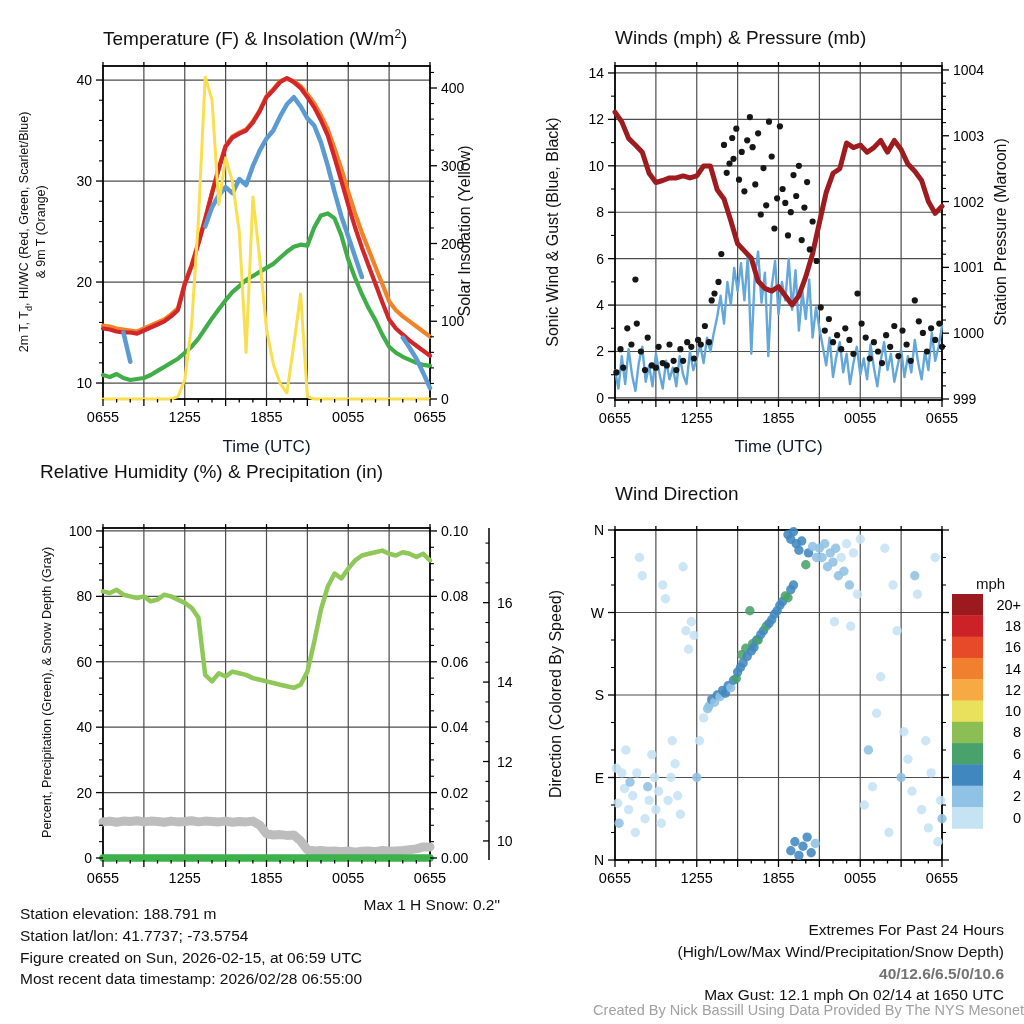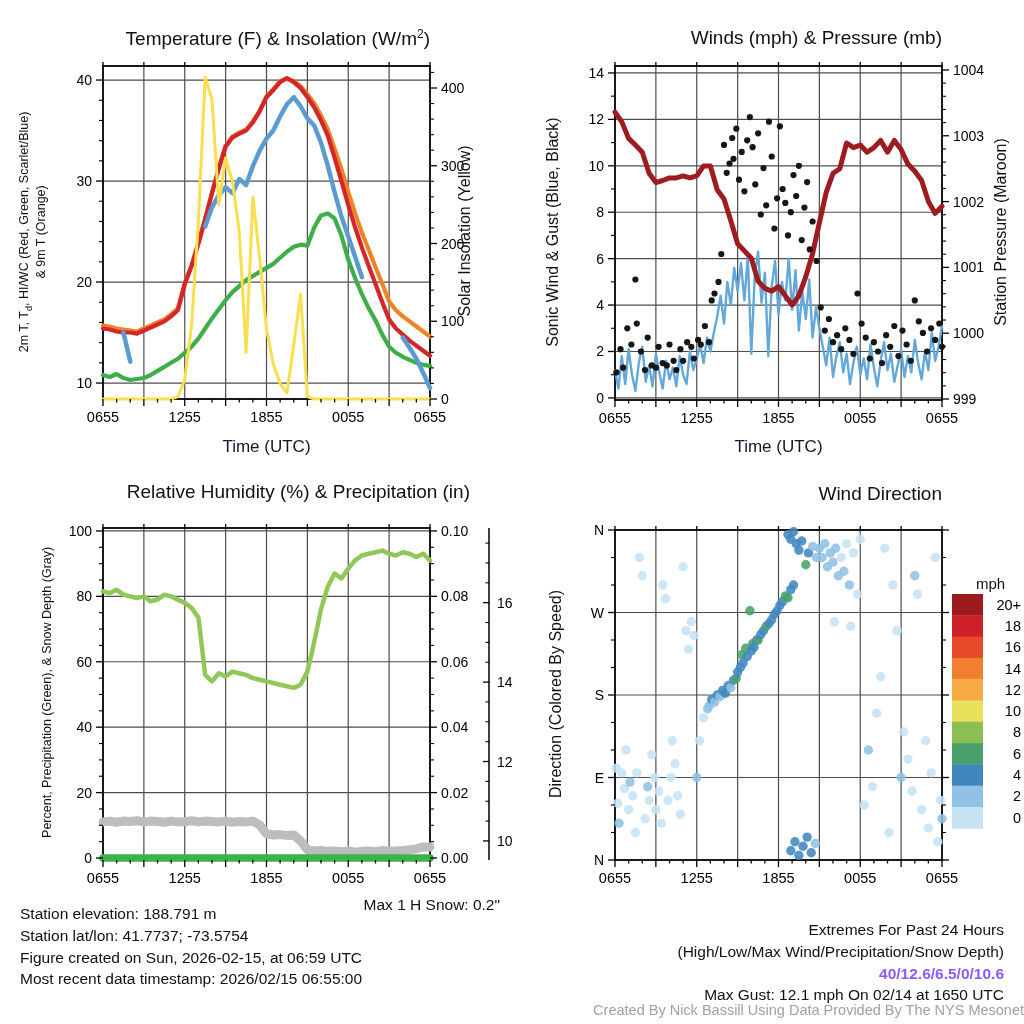--- a/index.html
+++ b/index.html
@@ -1,19 +1,19 @@
 <!DOCTYPE html>
 <html><head>
 <meta charset="utf-8">
 <style>
   html,body{margin:0;padding:0}
   body{width:1024px;height:1024px;background:#fff;position:relative;overflow:hidden;
        font-family:"Liberation Sans", sans-serif;color:#111}
   .abs{position:absolute}
-  .title{position:absolute;font-size:19px;text-align:right;white-space:nowrap;color:#111}
+  .title{position:absolute;font-size:19px;text-align:left;white-space:nowrap;color:#111}
   .xlabel{position:absolute;font-size:17px;text-align:center;white-space:nowrap;color:#0f172a}
   .vlabel{position:absolute;transform:rotate(-90deg);transform-origin:center;
           text-align:center;white-space:nowrap;color:#111}
   .vlabel.small{font-size:12.5px;line-height:1.18;white-space:normal}
   .vlabel.big{font-size:16px}
   sub{font-size:9px}
   sup{font-size:12px}
   svg text{font-family:"Liberation Sans", sans-serif;fill:#000}
   .legend-title{position:absolute;font-size:15px;text-align:center}
   .note{position:absolute;font-size:15.5px;text-align:right}
@@ -735,41 +735,41 @@
         <rect x="952" y="785.7" width="31" height="21.7" fill="#8fc2e4"></rect>
         <text x="1021" y="801.35" font-size="14.5" text-anchor="end">2</text>
         <rect x="952" y="807" width="31" height="21.7" fill="#c6e3f4"></rect>
         <text x="1021" y="822.65" font-size="14.5" text-anchor="end">0</text>
       </g>
     </g>
   </svg>
 
 <div class="title" style="left:103px;top:27px;width:327px"><span>Temperature (F) &amp; Insolation (W/m</span><sup>2</sup><span>)</span></div>
 <div class="title" style="left:615px;top:27px;width:327px"><span>Winds (mph) &amp; Pressure (mb)</span></div>
-<div class="title" style="left:40px;top:481px;width:430px"><span>Relative Humidity (%) &amp; Precipitation (in)</span></div>
+<div class="title" style="left:40px;top:461px;width:430px"><span>Relative Humidity (%) &amp; Precipitation (in)</span></div>
 <div class="title" style="left:615px;top:483px;width:327px"><span>Wind Direction</span></div>
 
 <div class="xlabel" style="left:103px;top:437px;width:327px">Time (UTC)</div>
 <div class="xlabel" style="left:615px;top:437px;width:327px">Time (UTC)</div>
 
 <div class="vlabel small" style="left:-147px;top:216px;width:360px"><span>2m T, T</span><sub>d</sub><span>, HI/WC (Red, Green, Scarlet/Blue)</span><br><span>&amp; 9m T (Orange)</span></div>
 <div class="vlabel big" style="left:315px;top:222px;width:300px">Solar Insolation (Yellow)</div>
 <div class="vlabel big" style="left:383px;top:223px;width:340px">Sonic Wind &amp; Gust (Blue, Black)</div>
 <div class="vlabel big" style="left:851px;top:223px;width:300px">Station Pressure (Maroon)</div>
 <div class="vlabel small" style="left:-133px;top:685px;width:360px">Percent, Precipitation (Green), &amp; Snow Depth (Gray)</div>
 <div class="vlabel big" style="left:386px;top:685px;width:340px">Direction (Colored By Speed)</div>
 
 <div class="legend-title" style="left:958px;top:575px;width:65px">mph</div>
 <div class="note" style="left:280px;top:896px;width:220px">Max 1 H Snow: 0.2"</div>
 
 <div class="f-left">
   <div class="footer-line">Station elevation: 188.791 m</div>
   <div class="footer-line">Station lat/lon: 41.7737; -73.5754</div>
   <div class="footer-line">Figure created on Sun, 2026-02-15, at 06:59 UTC</div>
-  <div class="footer-line">Most recent data timestamp: 2026/02/15 06:55:00</div>
+  <div class="footer-line">Most recent data timestamp: 2026/02/28 06:55:00</div>
 </div>
 <div class="f-right">
   <div class="footer-line">Extremes For Past 24 Hours</div>
   <div class="footer-line">(High/Low/Max Wind/Precipitation/Snow Depth)</div>
-  <div class="footer-line red" id="extremes-values" style="color: #8b5cf6;">40/12.6/6.5/0/10.6</div>
+  <div class="footer-line red" id="extremes-values" style="color: #737373;">40/12.6/6.5/0/10.6</div>
   <div class="footer-line">Max Gust: 12.1 mph On 02/14 at 1650 UTC</div>
 </div>
 <div class="credit" id="credit" style="color: rgb(161, 161, 161);">Created By Nick Bassill Using Data Provided By The NYS Mesonet</div>
 
 </body></html>

